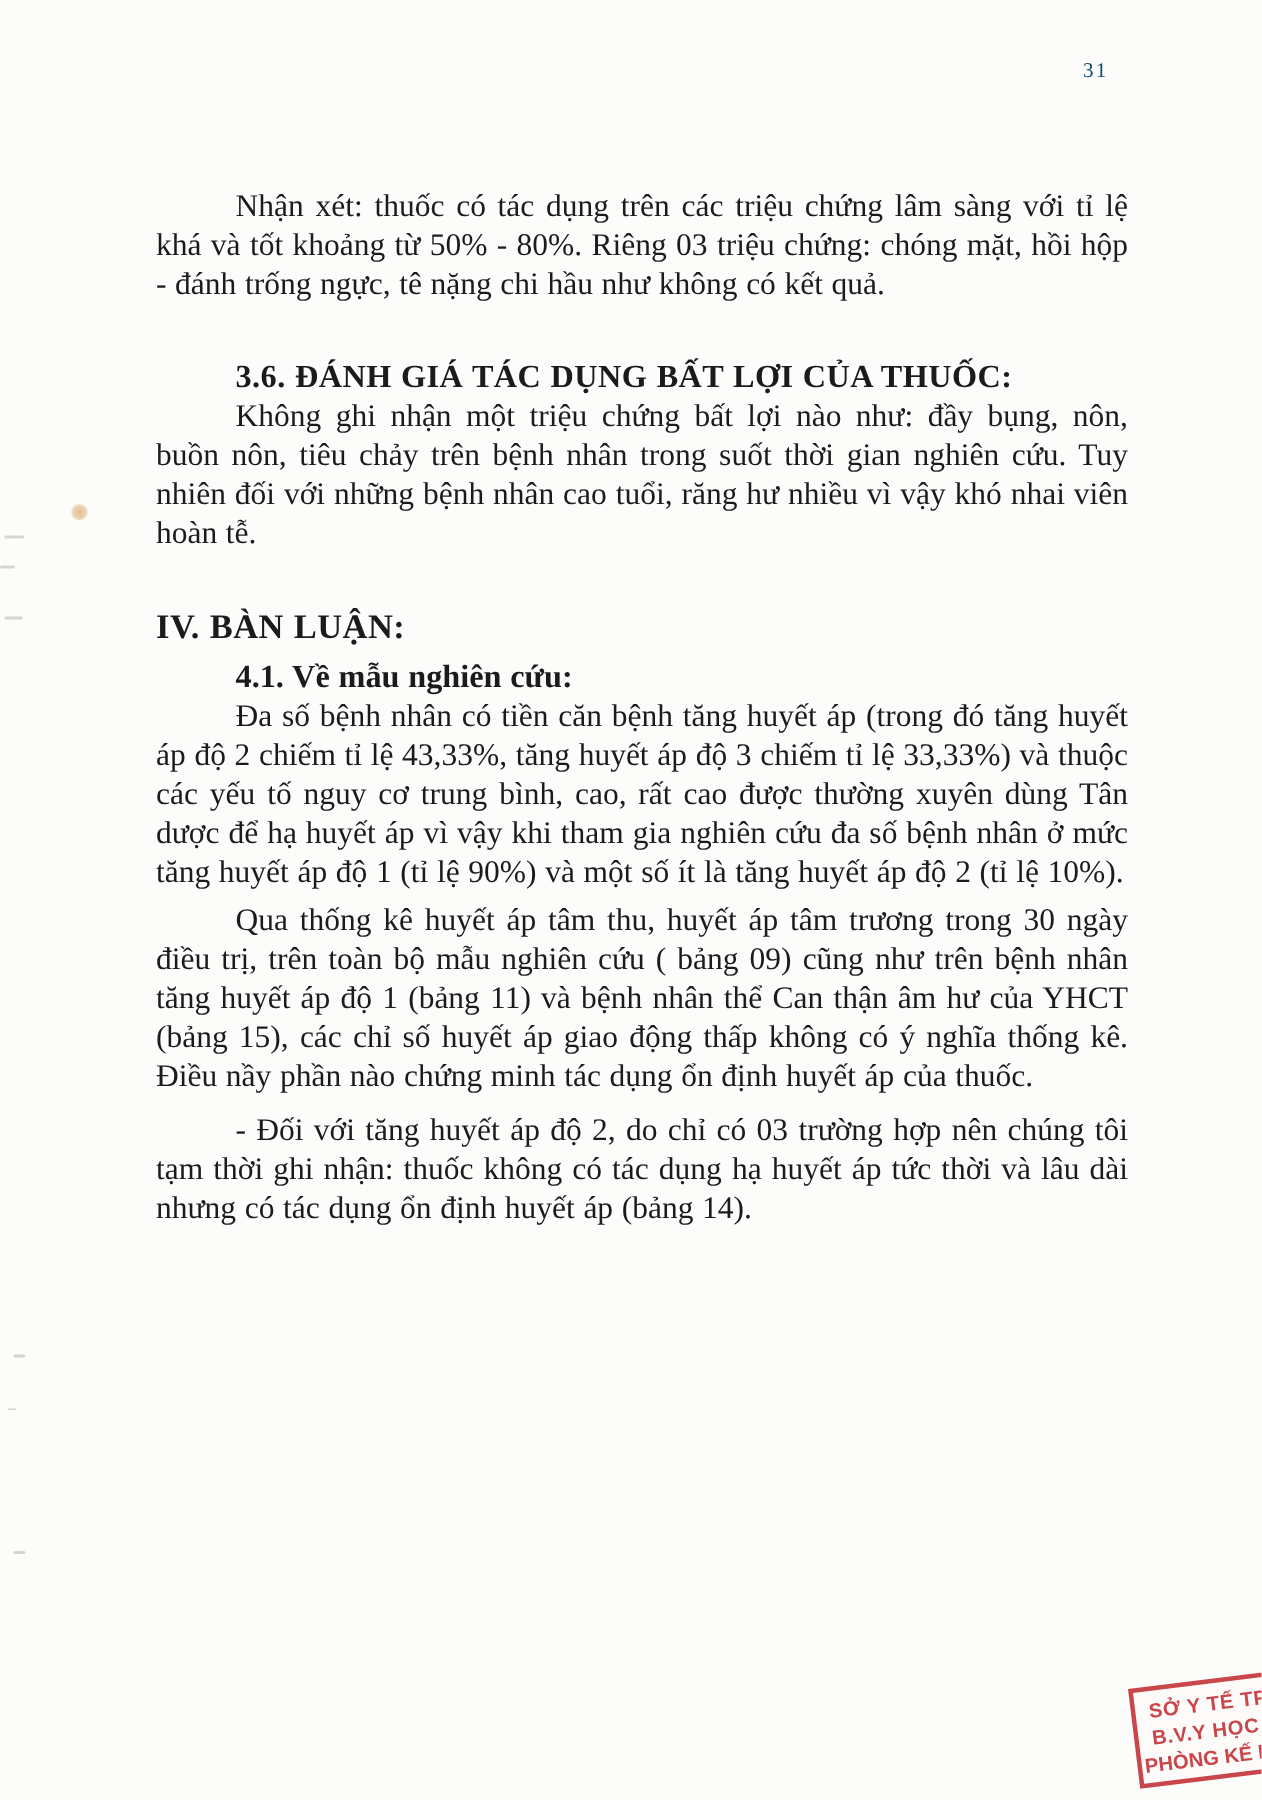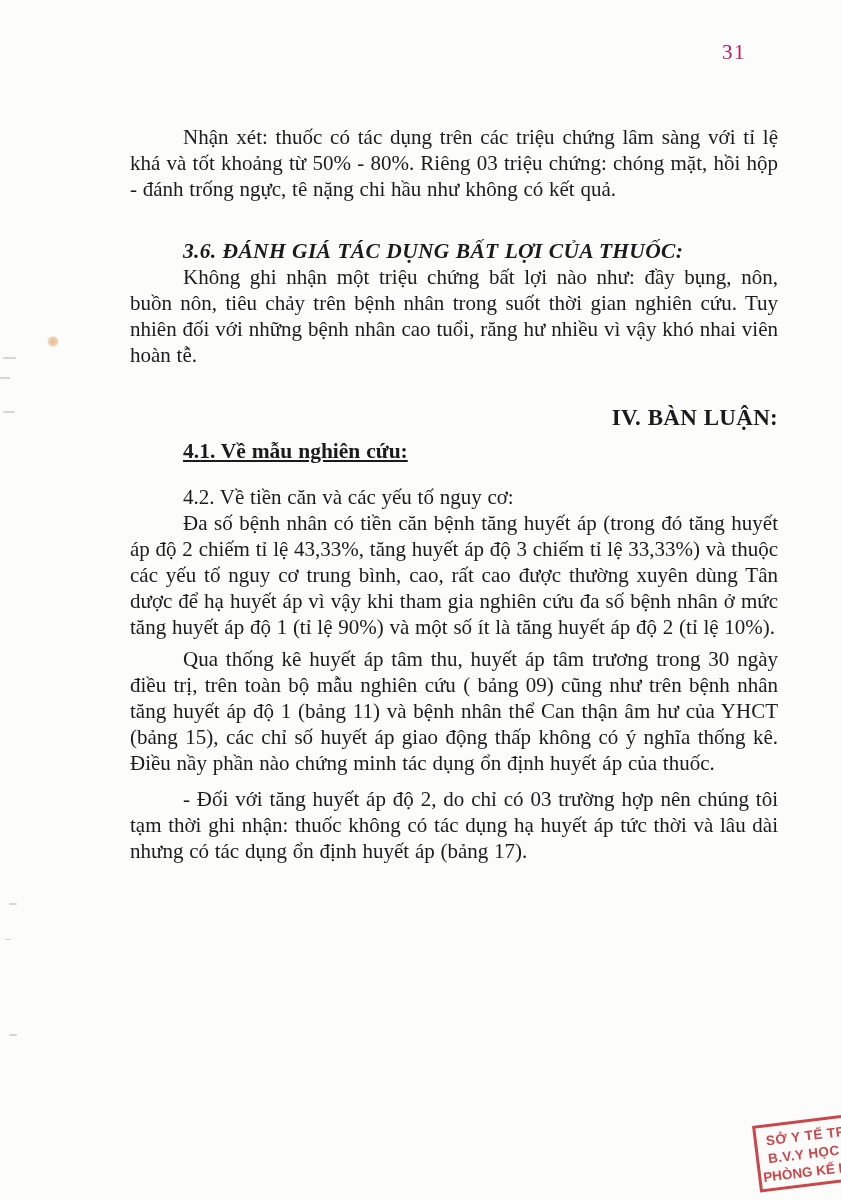--- a/index.html
+++ b/index.html
@@ -12,68 +12,66 @@
     background: #fcfcfa;
     overflow: hidden;
     font-family: "Liberation Serif", "DejaVu Serif", serif;
     color: #1b1b1d;
   }
 
   .page-number {
     position: absolute;
     left: 722px;
     top: 40px;
-    font-size: 21px;
+    font-size: 14px;
     letter-spacing: 1.5px;
-    color: #be185d;
+    color: #0c4a6e;
   }
 
   .content {
     position: absolute;
-    left: 130px;
+    left: 104px;
     top: 124px;
     width: 648px;
     font-size: 21px;
     line-height: 26px;
     text-align: justify;
     word-spacing: 0.5px;
   }
 
   .content p, .content h2, .content h3 { margin: 0; font-size: inherit; }
 
   .content p {
     text-indent: 53px;
   }
 
   .h-italic {
     margin-top: 36px !important;
     font-weight: bold;
-    font-style: italic;
     font-size: 21.5px !important;
     text-indent: 53px;
     text-align: left;
     letter-spacing: 0.3px;
   }
 
   .h-main {
     margin-top: 36px !important;
     font-weight: bold;
     font-size: 23px !important;
     line-height: 28px;
-    text-align: right;
+    text-align: left;
     letter-spacing: 0.3px;
   }
 
   .h-bold {
     margin-top: 6px !important;
     font-weight: bold;
     font-size: 21.5px !important;
     text-indent: 53px;
     text-align: left;
-    text-decoration: underline;
   }
 
   .h-plain {
     font-weight: normal;
     text-indent: 53px;
     text-align: left;
   }
 
   .mt-lg { margin-top: 20px !important; }
   .mt-md { margin-top: 10px !important; }
@@ -144,29 +142,28 @@
 
     <h3 class="h-italic">3.6. ĐÁNH GIÁ TÁC DỤNG BẤT LỢI CỦA THUỐC:</h3>
 
     <p>Không ghi nhận một triệu chứng bất lợi nào như: đầy bụng, nôn, buồn nôn, tiêu chảy trên bệnh nhân trong suốt thời gian nghiên cứu. Tuy nhiên đối với những bệnh nhân cao tuổi, răng hư nhiều vì vậy khó nhai viên hoàn tễ.</p>
 
     <h2 class="h-main">IV. BÀN LUẬN:</h2>
 
     <h3 class="h-bold">4.1. Về mẫu nghiên cứu:</h3>
 
 
-    <h3 class="h-plain mt-lg">4.2. Về tiền căn và các yếu tố nguy cơ:</h3>
 
     <p>Đa số bệnh nhân có tiền căn bệnh tăng huyết áp (trong đó tăng huyết áp độ 2 chiếm tỉ lệ 43,33%, tăng huyết áp độ 3 chiếm tỉ lệ 33,33%) và thuộc các yếu tố nguy cơ trung bình, cao, rất cao được  thường xuyên dùng Tân dược để hạ huyết áp vì vậy khi tham gia nghiên cứu đa số bệnh nhân ở mức tăng huyết áp độ 1 (tỉ lệ 90%) và một số ít là tăng huyết áp độ 2 (tỉ lệ 10%).</p>
 
 
 
     <p class="mt-sm">Qua thống kê huyết áp tâm thu, huyết áp tâm trương trong 30 ngày điều trị, trên toàn bộ mẫu nghiên cứu ( bảng 09) cũng như trên bệnh nhân tăng huyết áp độ 1 (bảng 11) và bệnh nhân thể Can thận âm hư của YHCT (bảng 15), các chỉ số huyết áp giao động thấp không có ý nghĩa thống kê. Điều nầy phần nào chứng minh tác dụng ổn định huyết áp của thuốc.</p>
 
-    <p class="mt-md">- Đối với tăng huyết áp độ 2, do chỉ có 03 trường hợp nên chúng tôi tạm thời ghi nhận: thuốc không có tác dụng hạ huyết áp tức thời và lâu dài nhưng có tác dụng ổn định huyết áp (bảng 17).</p>
+    <p class="mt-md">- Đối với tăng huyết áp độ 2, do chỉ có 03 trường hợp nên chúng tôi tạm thời ghi nhận: thuốc không có tác dụng hạ huyết áp tức thời và lâu dài nhưng có tác dụng ổn định huyết áp (bảng 14).</p>
 
   </main>
 
   <div class="stamp">
     <div>SỞ Y TẾ TP</div>
     <div>B.V.Y HỌC</div>
     <div class="l3">PHÒNG KẾ HO</div>
   </div>
 
 </div>

